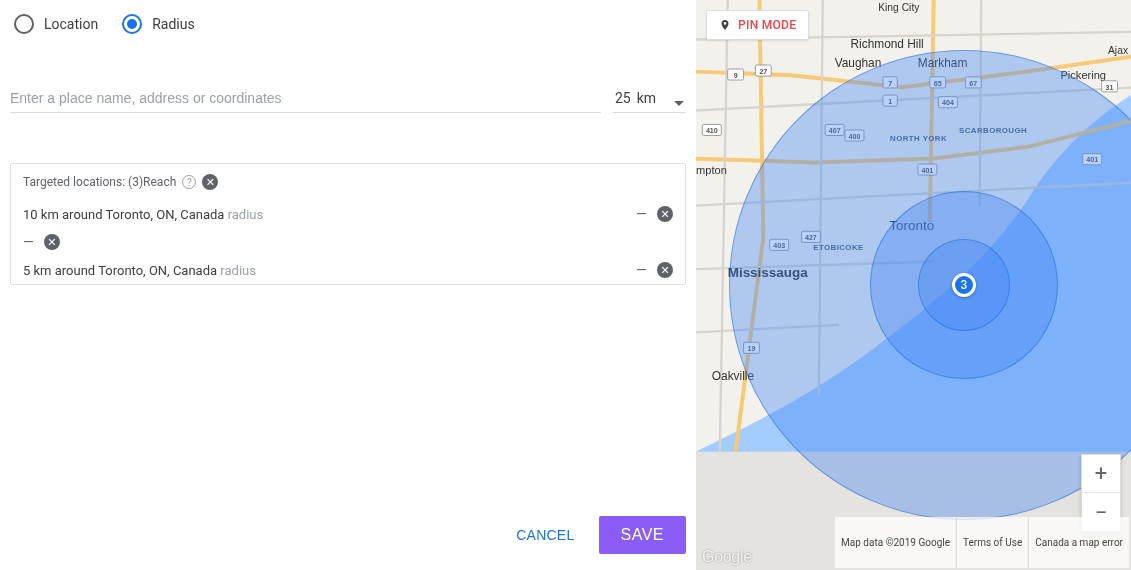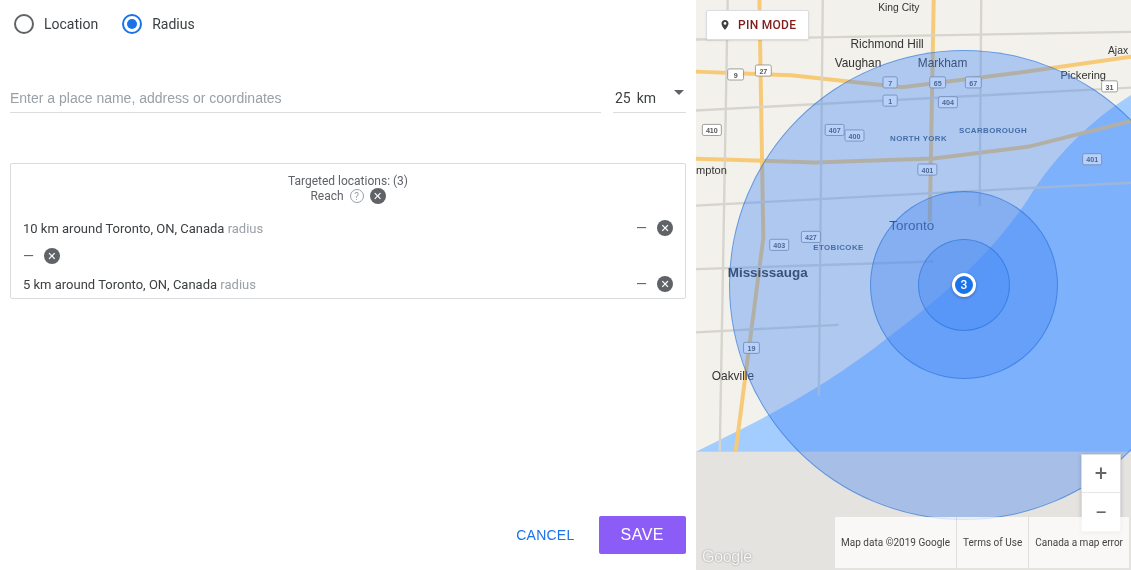--- a/index.html
+++ b/index.html
@@ -13,44 +13,44 @@
   .radio-item { display: flex; align-items: center; gap: 10px; cursor: pointer; font-size: 14px; color: #3c4043; }
   .radio-outer { width: 20px; height: 20px; border-radius: 50%; border: 2px solid #5f6368; display: flex; align-items: center; justify-content: center; }
   .radio-item.selected .radio-outer { border-color: #1a73e8; }
   .radio-inner { width: 10px; height: 10px; border-radius: 50%; background: #1a73e8; display: none; }
   .radio-item.selected .radio-inner { display: block; }
 
   
   .search-row { display: flex; align-items: flex-end; gap: 12px; margin-top: 30px; }
   .search-input { flex: 1; border: none; border-bottom: 1px solid #dadce0; padding: 6px 0; font-size: 14px; color: #5f6368; outline: none; }
   .search-input::placeholder { color: #9aa0a6; }
-  .unit-select { display: flex; align-items: flex-start; gap: 4px; border-bottom: 1px solid #dadce0; padding: 6px 2px; font-size: 14px; color: #3c4043; cursor: pointer; min-width: 70px; justify-content: space-between;}
+  .unit-select { display: flex; align-items: flex-end; gap: 4px; border-bottom: 1px solid #dadce0; padding: 6px 2px; font-size: 14px; color: #3c4043; cursor: pointer; min-width: 70px; justify-content: space-between;}
   .unit-select .num { margin-right: 2px; }
   .caret-down { width: 0; height: 0; border-left: 5px solid transparent; border-right: 5px solid transparent; border-top: 5px solid #5f6368; }
 
   
   .locations-card { border: 1px solid #dadce0; border-radius: 2px; margin-top: 50px; }
-  .locations-header { display: flex; align-items: center; justify-content: flex-start; padding: 10px 12px; font-size: 12px; color: #5f6368; flex-direction: column; }
+  .locations-header { display: flex; align-items: center; justify-content: flex-start; padding: 10px 12px; font-size: 12px; color: #5f6368; }
   .locations-header .right { display: flex; align-items: center; gap: 6px; }
   .help-icon { width: 14px; height: 14px; border-radius: 50%; border: 1.5px solid #9aa0a6; color: #9aa0a6; font-size: 10px; display: flex; align-items: center; justify-content: center; }
   .close-chip { width: 16px; height: 16px; border-radius: 50%; background: #5f6368; color: #fff; font-size: 11px; line-height: 1; display: flex; align-items: center; justify-content: center; cursor: pointer; }
   .loc-row { display: flex; align-items: center; justify-content: space-between; padding: 6px 12px; font-size: 13px; }
   .loc-row .txt { color: #3c4043; }
   .loc-row .txt .suffix { color: #9aa0a6; }
   .loc-row .actions { display: flex; align-items: center; gap: 10px; color: #5f6368; }
   .loc-row .dash { font-size: 14px; color: #5f6368; }
 
   
   .footer { margin-top: auto; display: flex; justify-content: flex-end; gap: 16px; padding: 6px 0 6px 0; }
   .btn-text { background: none; border: none; color: #1a73e8; font-weight: 500; font-size: 14px; padding: 10px 8px; letter-spacing: 0.25px; cursor: pointer; }
   .btn-primary { background: #8b5cf6; color: #fff; border: none; font-weight: 500; font-size: 16px; padding: 10px 22px; letter-spacing: 0.5px; cursor: pointer; border-radius: 2px; }
 
   
   .map-bg { position: absolute; inset: 0; }
-  .pin-mode { position: absolute; top: 10px; left: 10px; background: #fff; border: 1px solid #dadce0; border-radius: 2px; padding: 7px 12px; font-size: 12px; font-weight: 500; letter-spacing: 0.3px; color: #7f1d1d; display: flex; align-items: center; gap: 7px; cursor: pointer; box-shadow: 0 1px 2px rgba(0,0,0,0.1); }
+  .pin-mode { position: absolute; top: 10px; left: 10px; background: #fff; border: 1px solid #dadce0; border-radius: 2px; padding: 7px 12px; font-size: 12px; font-weight: 500; letter-spacing: 0.3px; color: #ef4444; display: flex; align-items: center; gap: 7px; cursor: pointer; box-shadow: 0 1px 2px rgba(0,0,0,0.1); }
   .zoom-ctrl { position: absolute; right: 10px; bottom: 38px; width: 40px; background: #fff; border: 1px solid #dadce0; box-shadow: 0 1px 4px rgba(0,0,0,0.2); }
   .zoom-ctrl div { height: 38px; display: flex; align-items: center; justify-content: center; font-size: 22px; color: #666; cursor: pointer; }
   .zoom-ctrl div:first-child { border-bottom: 1px solid #e6e6e6; }
   .google-logo { position: absolute; left: 6px; bottom: 4px; font-family: 'Product Sans', Arial, sans-serif; font-size: 16px; font-weight: 500; color: rgba(255,255,255,0.85); letter-spacing: -0.3px; text-shadow: 0 0 2px rgba(0,0,0,0.4); }
   .attrib { position: absolute; right: 2px; bottom: 2px; display: flex; gap: 0; font-size: 10px; color: #444; }
   .attrib span { background: rgba(255,255,255,0.75); padding: 20px 6px; border-left: 1px solid rgba(0,0,0,0.1); }
   .attrib span:first-child { border-left: none; }
 
   
   .radius-circle { position: absolute; border-radius: 50%; background: rgba(66,133,244,0.38); border: 1px solid rgba(25,103,210,0.5); }

